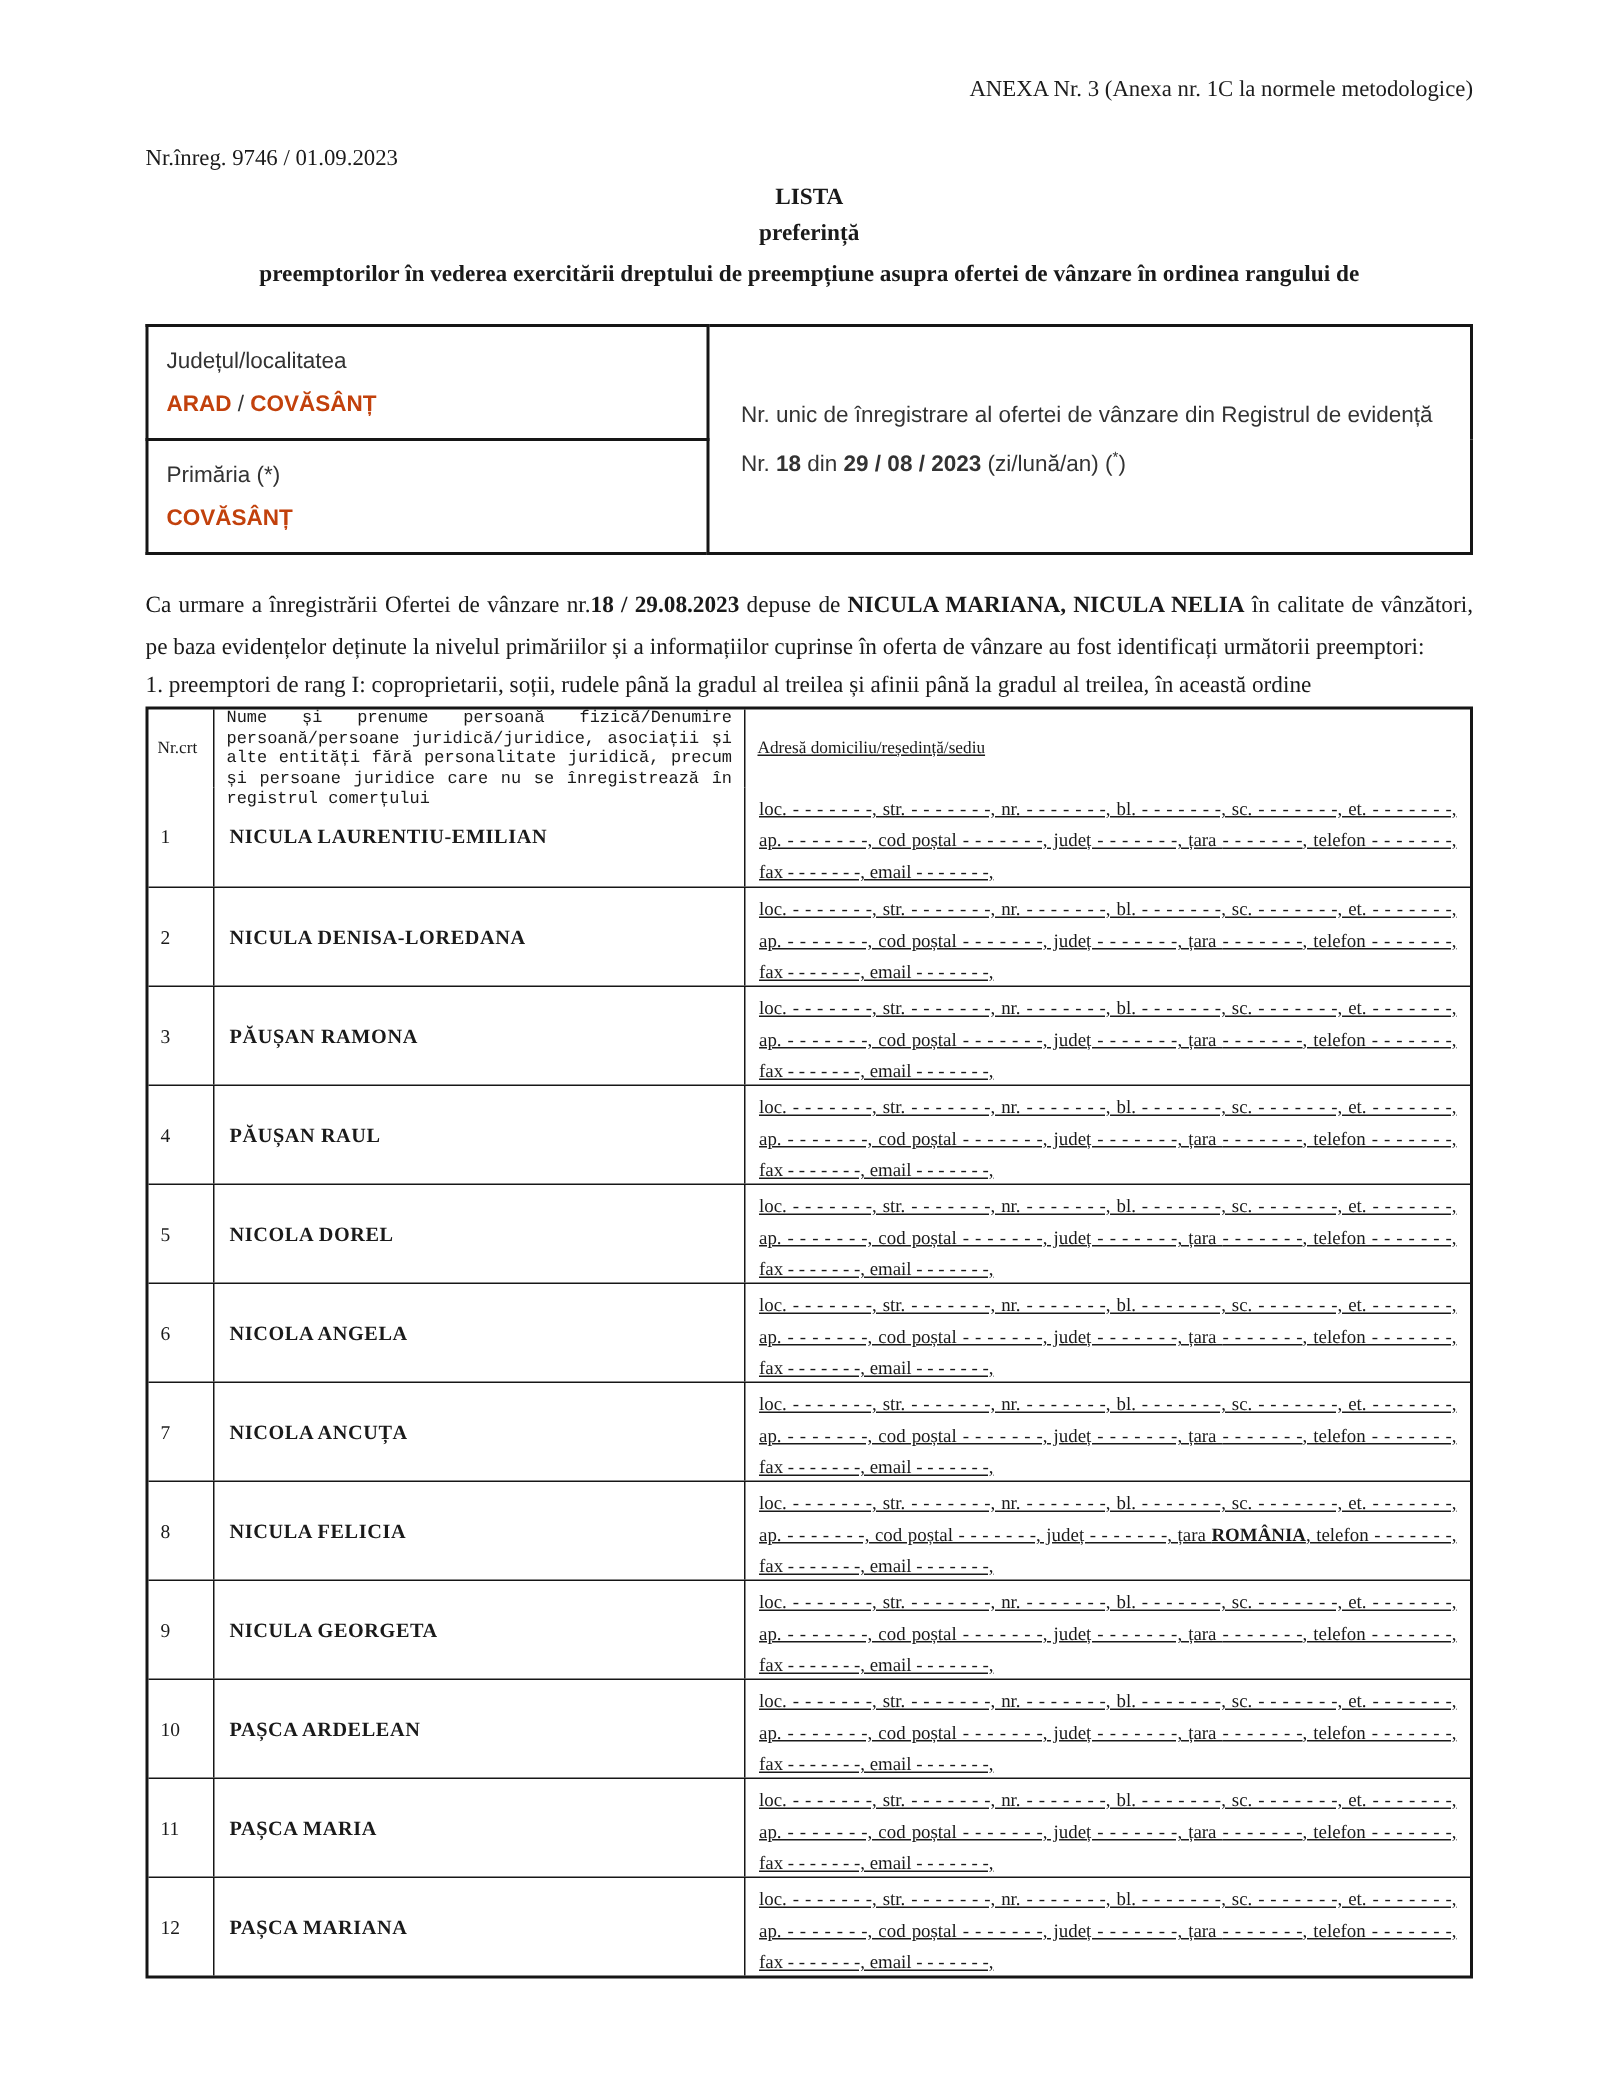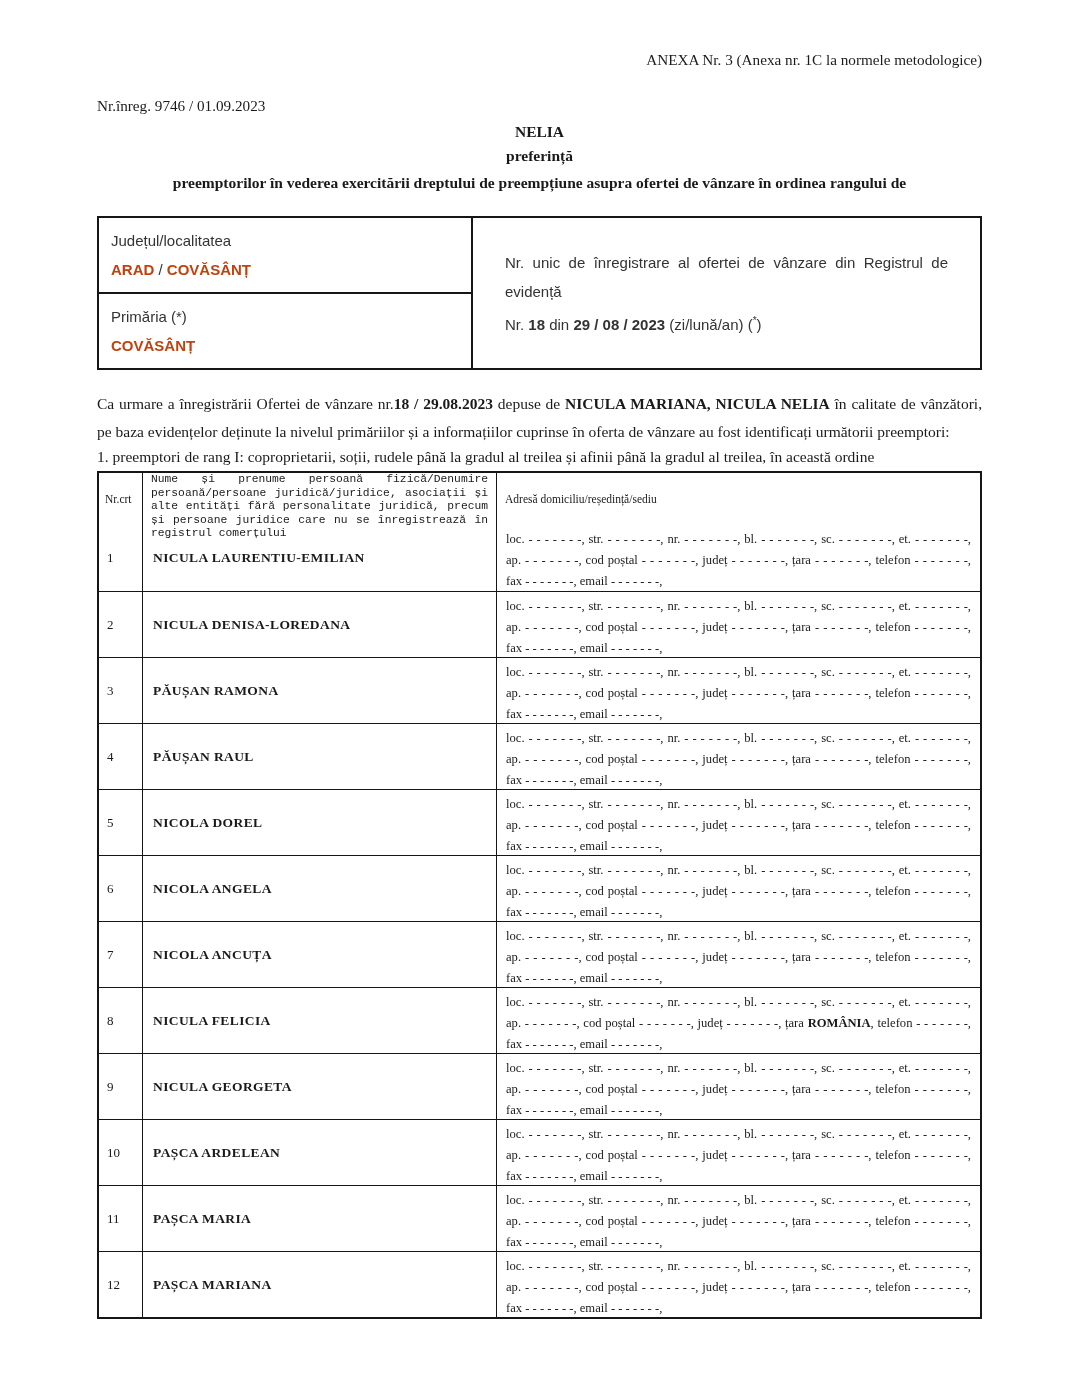--- a/index.html
+++ b/index.html
@@ -51,21 +51,21 @@
   }
   .info-table td { border: 2px solid #161616; vertical-align: middle; }
   .it-left {
     width: 374px;
     height: 70px;
     padding: 8px 12px;
     font-size: 15px;
     line-height: 29px;
   }
   .it-left b { color: #c2410c; }
-  .it-right { padding: 10px 32px; font-size: 15px; }
+  .it-right { padding: 10px 21px; font-size: 15px; }
   .reg-text { text-align: justify; line-height: 29px; }
   .reg-nr-line { line-height: 29px; }
   .reg-nr-line sup { font-size: 10px; }
 
   
   .intro {
     margin-top: 20px;
     font-size: 15.5px;
     text-align: justify;
     line-height: 27.5px;
@@ -74,21 +74,21 @@
 
   
   .ptable { margin-top: 3px; border: 2px solid #161616; }
   .prow { display: flex; }
   .prow + .prow { border-top: 1.5px solid #161616; }
   .cell + .cell { border-left: 1.5px solid #161616; }
   .h-row { height: 52px; }
   .d-row { height: 66px; }
   .c-nr { width: 43px; flex: 0 0 auto; display: flex; align-items: center; padding-left: 8px; font-size: 13px; }
   .c-name { width: 354px; flex: 0 0 auto; }
-  .c-addr { flex: 1 1 auto; min-width: 0; }
+  .c-addr { flex: 1 1 auto; min-width: 0; text-decoration: underline; }
   .h-row .c-nr { font-size: 11.5px; padding-left: 6px; }
   .h-row .c-name {
     font-size: 11.3px;
     line-height: 13.5px;
     padding: 0 8px;
     text-align: justify;
     font-family: Liberation Mono, monospace;
   }
   .h-row .c-addr { display: flex; align-items: center; padding-left: 8px; font-size: 11.5px; }
   .d-row .c-name {
@@ -104,21 +104,21 @@
   .b { font-weight: bold; }
 </style>
 </head>
 <body>
 
 <div class="page">
   <div class="content">
 
     <div class="anexa-line">ANEXA Nr. 3 (Anexa nr. 1C la normele metodologice)</div>
     <div class="nr-inreg">Nr.înreg. 9746 / 01.09.2023</div>
-    <div class="lista-heading">NELIA</div>
+    <div class="lista-heading">LISTA</div>
     <div class="list-title">
       <div>preferință</div>
       <div>preemptorilor în vederea exercitării dreptului de preempțiune asupra ofertei de vânzare în ordinea rangului de</div>
     </div>
 
     <table class="info-table">
       <tbody>
         <tr>
           <td class="it-left">
             <div>Județul/localitatea</div>

